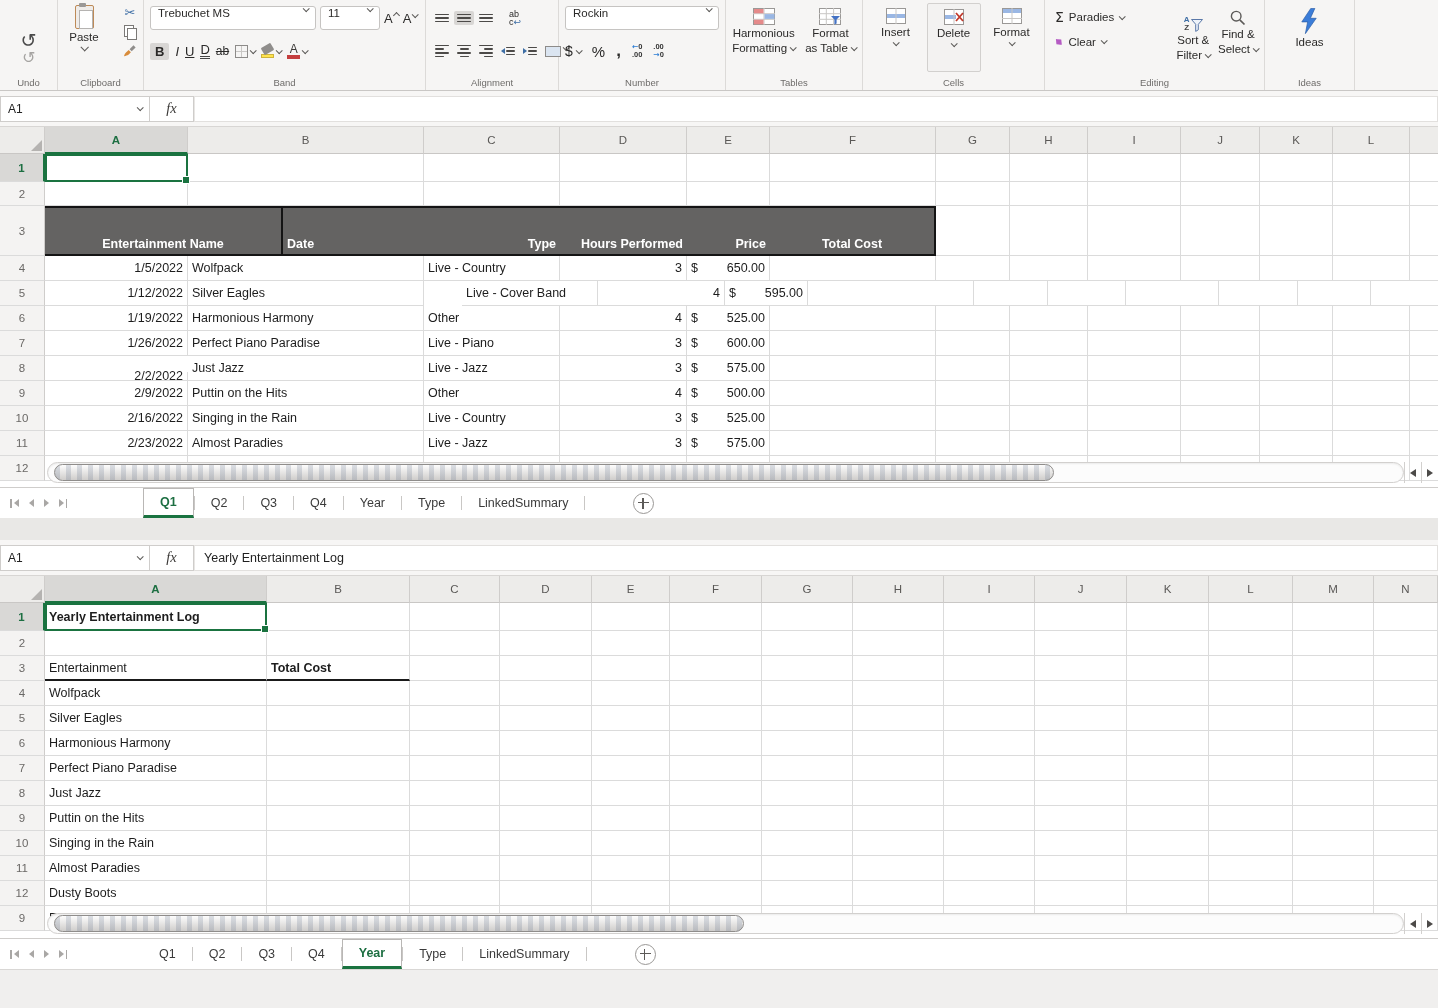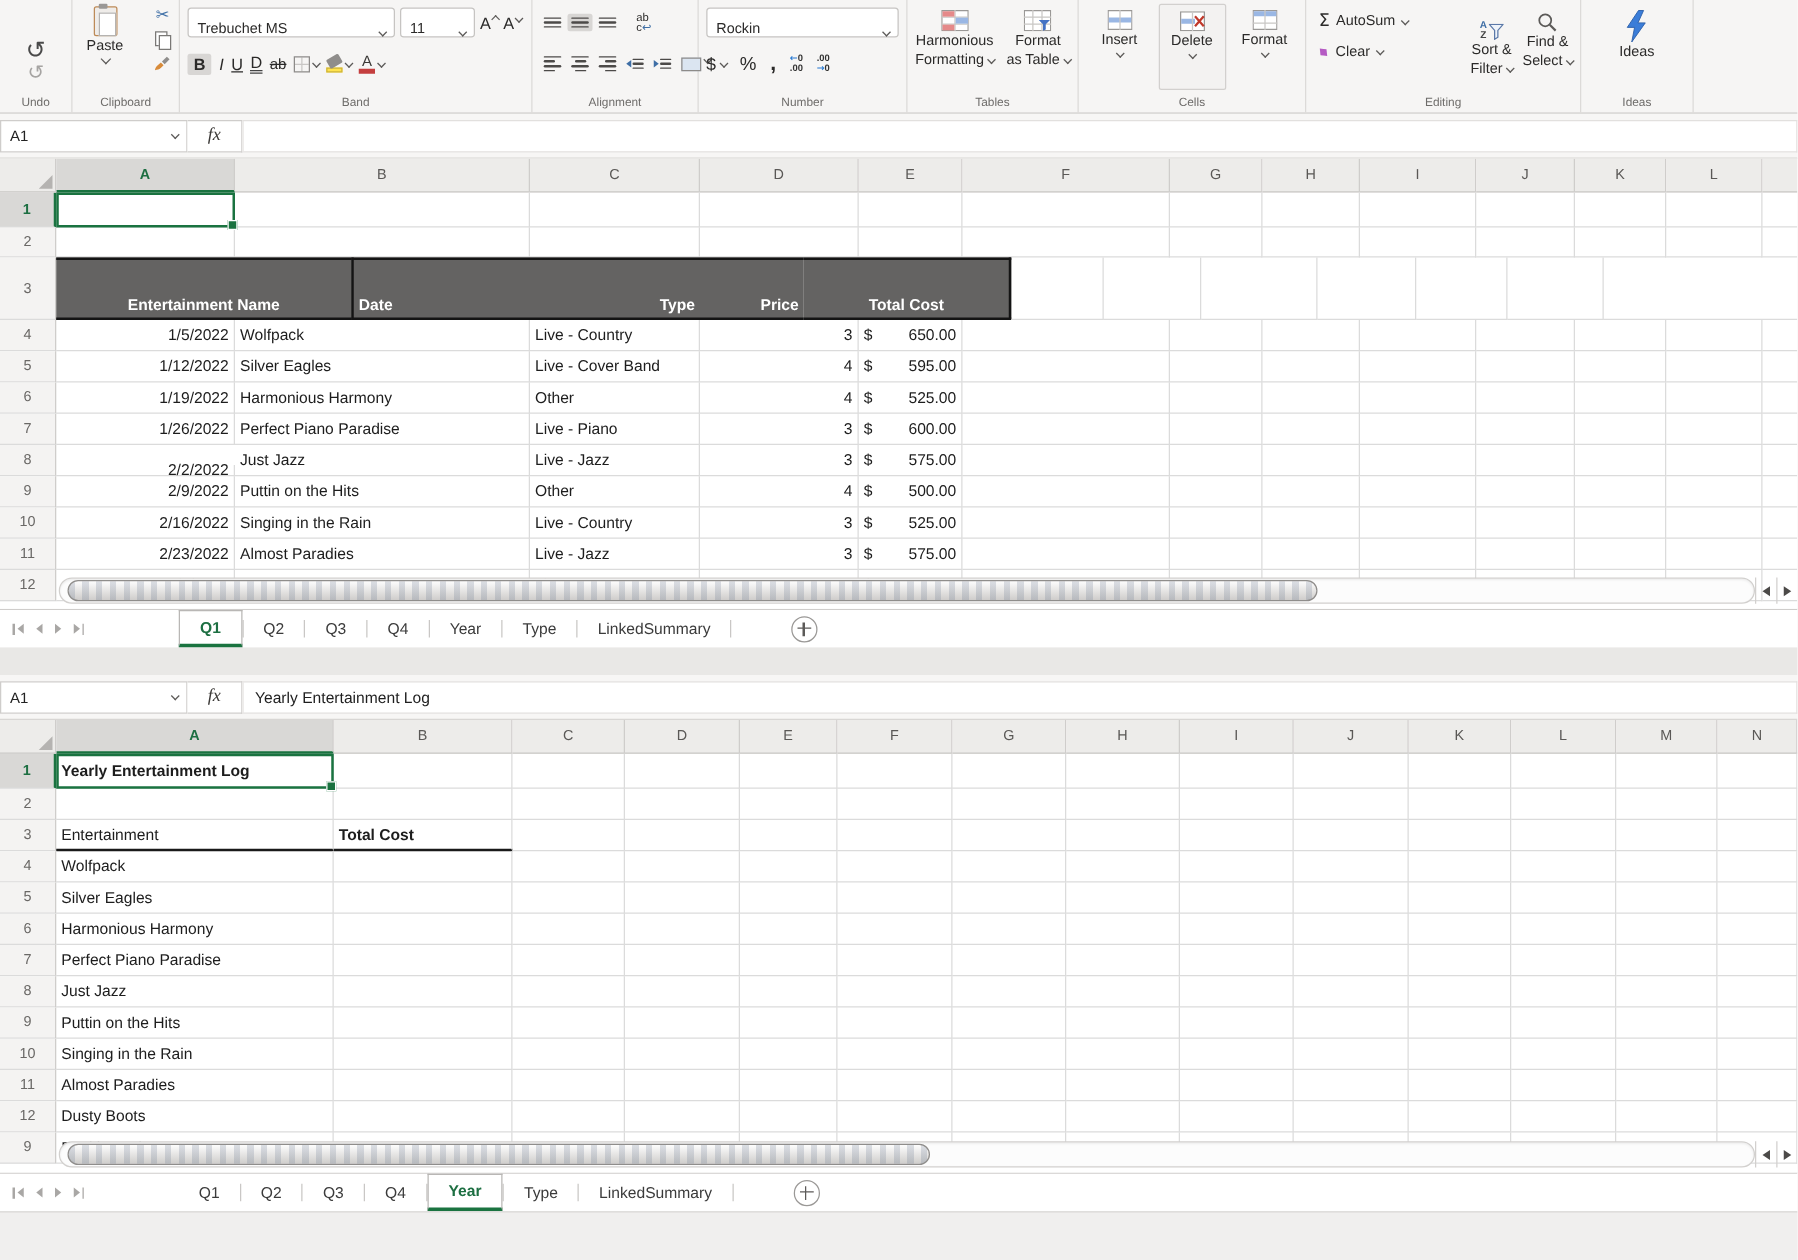--- a/index.html
+++ b/index.html
@@ -13,21 +13,21 @@
   
   .ribbon{height:91px;background:#f6f5f4;border-bottom:1px solid #c9c7c5;display:flex;align-items:stretch;box-sizing:border-box;}
   .rg{position:relative;border-right:1px solid #dcdad8;box-sizing:border-box;flex:0 0 auto;}
   .rg-label{position:absolute;bottom:2px;left:0;right:0;text-align:center;font-size:9.5px;color:#6e6c6a;}
   .rg-body{position:absolute;top:3px;left:0;right:0;bottom:18px;}
   .row1{position:absolute;top:2px;left:6px;right:6px;height:26px;display:flex;align-items:center;gap:4px;}
   .row2{position:absolute;top:34px;left:6px;right:6px;height:28px;display:flex;align-items:center;gap:6px;}
   .chev{display:inline-block;width:5px;height:5px;border-right:1.2px solid #5c5a58;border-bottom:1.2px solid #5c5a58;transform:rotate(45deg) translateY(-1px);}
   .chev.up{transform:rotate(225deg);}
   .chev.sm{width:4px;height:4px;}
-  .combo{background:#fff;border:1px solid #c6c4c2;border-radius:3px;height:22px;display:flex;align-items:flex-end;padding:0 7px;font-size:11.5px;color:#2b2a29;gap:6px;}
+  .combo{background:#fff;border:1px solid #c6c4c2;border-radius:3px;height:22px;display:flex;align-items:flex-start;padding:0 7px;font-size:11.5px;color:#2b2a29;gap:6px;}
   .combo .chev{margin-left:auto;}
   .rtxt{font-size:11.5px;color:#2b2a29;}
   .keybox{background:#d8d6d4;border-radius:2px;padding:1px 5px;}
   .vstack{display:flex;flex-direction:column;align-items:center;justify-content:center;height:100%;}
   
   .g-undo{width:58px;}
   .ic-undo{font-size:19px;color:#4a4a4a;line-height:20px;}
   .ic-redo{font-size:16px;color:#a6a4a2;line-height:16px;transform:scaleX(-1) rotate(0deg);}
   
   .g-clip{width:86px;}
@@ -436,21 +436,21 @@
         </div>
       </div>
       <span class="rg-label">Cells</span>
     </div>
 
     <div class="rg g-edit">
       <div class="rg-body">
         <div class="edit-left">
           <span class="edit-item">
             <span class="sigma uni">Σ</span>
-            <span>AutoSum</span>
+            <span>Paradies</span>
               <span class="chev sm"></span>
           </span>
           <span class="edit-item">
             <span class="ic-clear uni">◆</span>
             <span>Clear</span>
               <span class="chev sm"></span>
           </span>
         </div>
         <div class="edit-right">
           <div class="bigbtn">
@@ -568,20 +568,23 @@
         <div class="rn">3</div>
         <div class="cell dk aC" style="width: 236px;">
           <span>Entertainment Name</span>
         </div>
         <div class="cell dk eL" style="width: 143px;">
           <span>Date</span>
         </div>
         <div class="cell dk aR" style="width: 136px;">
           <span>Type</span>
         </div>
+        <div class="cell dk aR wrap" style="width: 127px;">
+          <span>Hours Performed</span>
+        </div>
         <div class="cell dk aR" style="width: 83px;">
           <span>Price</span>
         </div>
         <div class="cell dk aC eR" style="width: 166px;">
           <span>Total Cost</span>
         </div>
         <div class="cell" style="width: 74px;"></div>
         <div class="cell" style="width: 78px;"></div>
         <div class="cell" style="width: 93px;"></div>
         <div class="cell" style="width: 79px;"></div>
@@ -617,21 +620,21 @@
         <div class="cell fill"></div>
       </div>
       <div class="grow" style="height: 25px;">
         <div class="rn">5</div>
         <div class="cell aR" style="width: 143px;">
           <span>1/12/2022</span>
         </div>
         <div class="cell" style="width: 236px;">
           <span>Silver Eagles</span>
         </div>
-        <div class="cell" style="width: 136px;">
+        <div class="cell" style="width: 136px; margin-left: 38px;">
           <span>Live - Cover Band</span>
         </div>
         <div class="cell aR" style="width: 127px;">
           <span>4</span>
         </div>
         <div class="cell acct" style="width: 83px;">
           <span class="curSym">$</span>
           <span class="amt">595.00</span>
         </div>
         <div class="cell" style="width: 166px;"></div>

